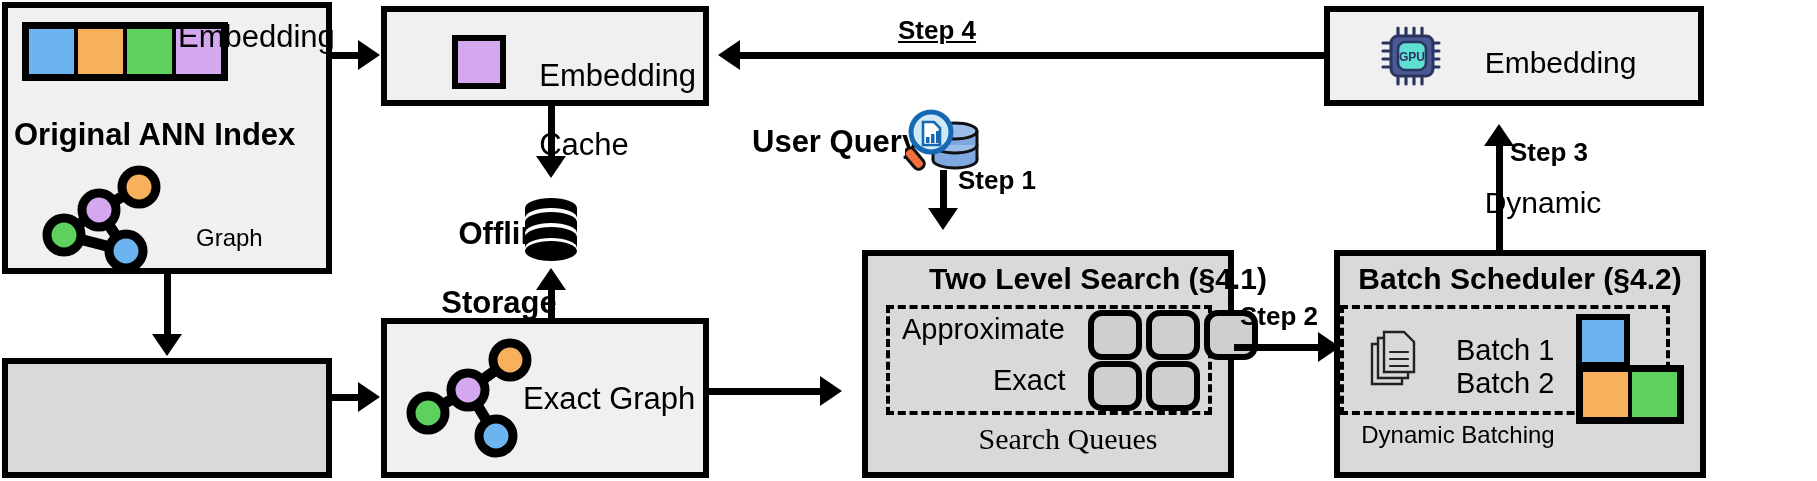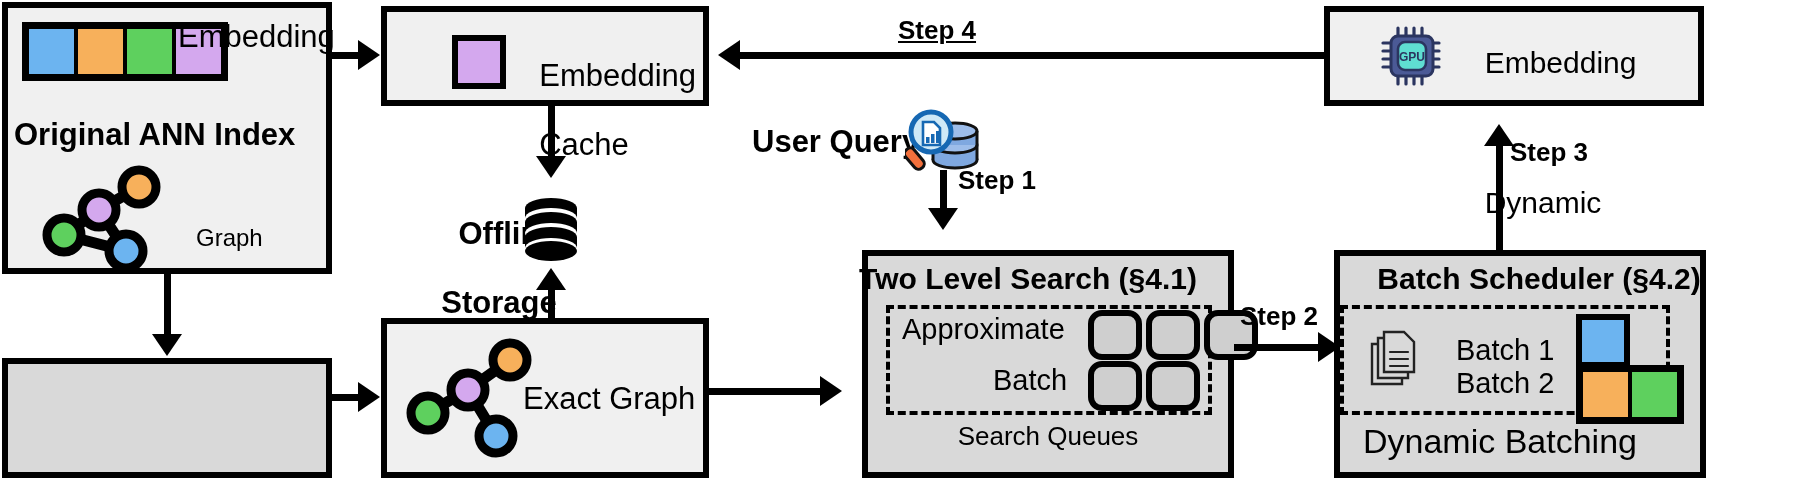--- a/index.html
+++ b/index.html
@@ -170,50 +170,50 @@
   </svg>
 </div>
 
 <div class="vline" style="left:940px;top:170px;height:42px;"></div>
 <div class="ar-d" style="left:928px;top:208px;"></div>
 <div class="lbl bold" style="left:958px;top:166px;font-size:26px;">Step 1</div>
 
 <div class="node box-gray" style="left:862px;top:250px;width:372px;height:228px;">
 </div>
 
-<div class="lbl bold ctr" style="left:842px;top:262px;width:372px;font-size:30px;">Two Level Search (§4.1)</div>
+<div class="lbl bold ctr" style="left:912px;top:262px;width:372px;font-size:30px;">Two Level Search (§4.1)</div>
 
 <div class="dashed" style="left:886px;top:305px;width:326px;height:110px;"></div>
 
 <div class="lbl" style="left:902px;top:313px;font-size:29px;text-align:center;">Approximate</div>
 <div class="slotrow" style="left:1088px;top:310px;">
   <div class="slot"></div>
   <div class="slot"></div>
   <div class="slot"></div>
 </div>
 
-<div class="lbl" style="left:993px;top:364px;font-size:29px;">Batch</div>
+<div class="lbl" style="left:993px;top:364px;font-size:29px;">Exact</div>
 <div class="slotrow" style="left:1088px;top:361px;">
   <div class="slot"></div>
   <div class="slot"></div>
 </div>
 
-<div class="lbl ctr" style="left:862px;top:422px;width:372px;font-size:26px;">Search Queues</div>
+<div class="lbl ctr" style="left:882px;top:422px;width:372px;font-size:30px;font-family:Liberation Serif, serif;">Search Queues</div>
 
 <div class="hline" style="left:709px;top:388px;width:112px;"></div>
 <div class="ar-r" style="left:820px;top:376px;"></div>
 
 <div class="hline" style="left:1234px;top:344px;width:88px;"></div>
 <div class="ar-r" style="left:1318px;top:332px;"></div>
 <div class="lbl bold" style="left:1240px;top:302px;font-size:26px;">Step 2</div>
 
 <div class="node box-gray" style="left:1334px;top:250px;width:372px;height:228px;">
 </div>
 
-<div class="lbl bold ctr" style="left:1334px;top:262px;width:372px;font-size:30px;margin-left:19px;">Batch Scheduler (§4.2)</div>
+<div class="lbl bold ctr" style="left:1334px;top:262px;width:372px;font-size:30px;">Batch Scheduler (§4.2)</div>
 
 <div class="dashed" style="left:1340px;top:305px;width:330px;height:110px;"></div>
 
 <div class="node" style="left:1368px;top:328px;width:52px;height:62px;">
   <svg width="52" height="62" viewBox="0 0 52 62">
     <g fill="#d9d9d9" stroke="#222" stroke-width="2.4">
       <path d="M4 16 h20 l10 10 v30 h-30 z"></path>
       <path d="M10 10 h20 l10 10 v30 h-30 z"></path>
       <path d="M16 4 h20 l10 10 v30 h-30 z"></path>
     </g>
@@ -227,21 +227,21 @@
 
 <div class="lbl" style="left:1456px;top:316px;font-size:29px;margin-top:18px;">Batch 1</div>
 <div class="sq" style="left:1576px;top:314px;width:42px;height:42px;background:#6cb4f0;"></div>
 
 <div class="lbl" style="left:1456px;top:367px;font-size:29px;">Batch 2</div>
 <div class="vec" style="left:1576px;top:365px;">
   <div style="background:#f7b05b;"></div>
   <div style="background:#5ed05e;"></div>
 </div>
 
-<div class="lbl ctr" style="left:1314px;top:422px;width:372px;font-size:34px;">Dynamic Batching</div>
+<div class="lbl ctr" style="left:1272px;top:422px;width:372px;font-size:24px;">Dynamic Batching</div>
 
 <div class="vline" style="left:1496px;top:146px;height:106px;"></div>
 <div class="ar-u" style="left:1484px;top:124px;"></div>
 <div class="lbl bold" style="left:1510px;top:138px;font-size:26px;">Step 3</div>
 
 <div class="node box" style="left:1324px;top:6px;width:380px;height:100px;">
 </div>
 
 <div class="node" style="left:1380px;top:25px;width:64px;height:62px;">
   <svg width="64" height="62" viewBox="0 0 64 62">

